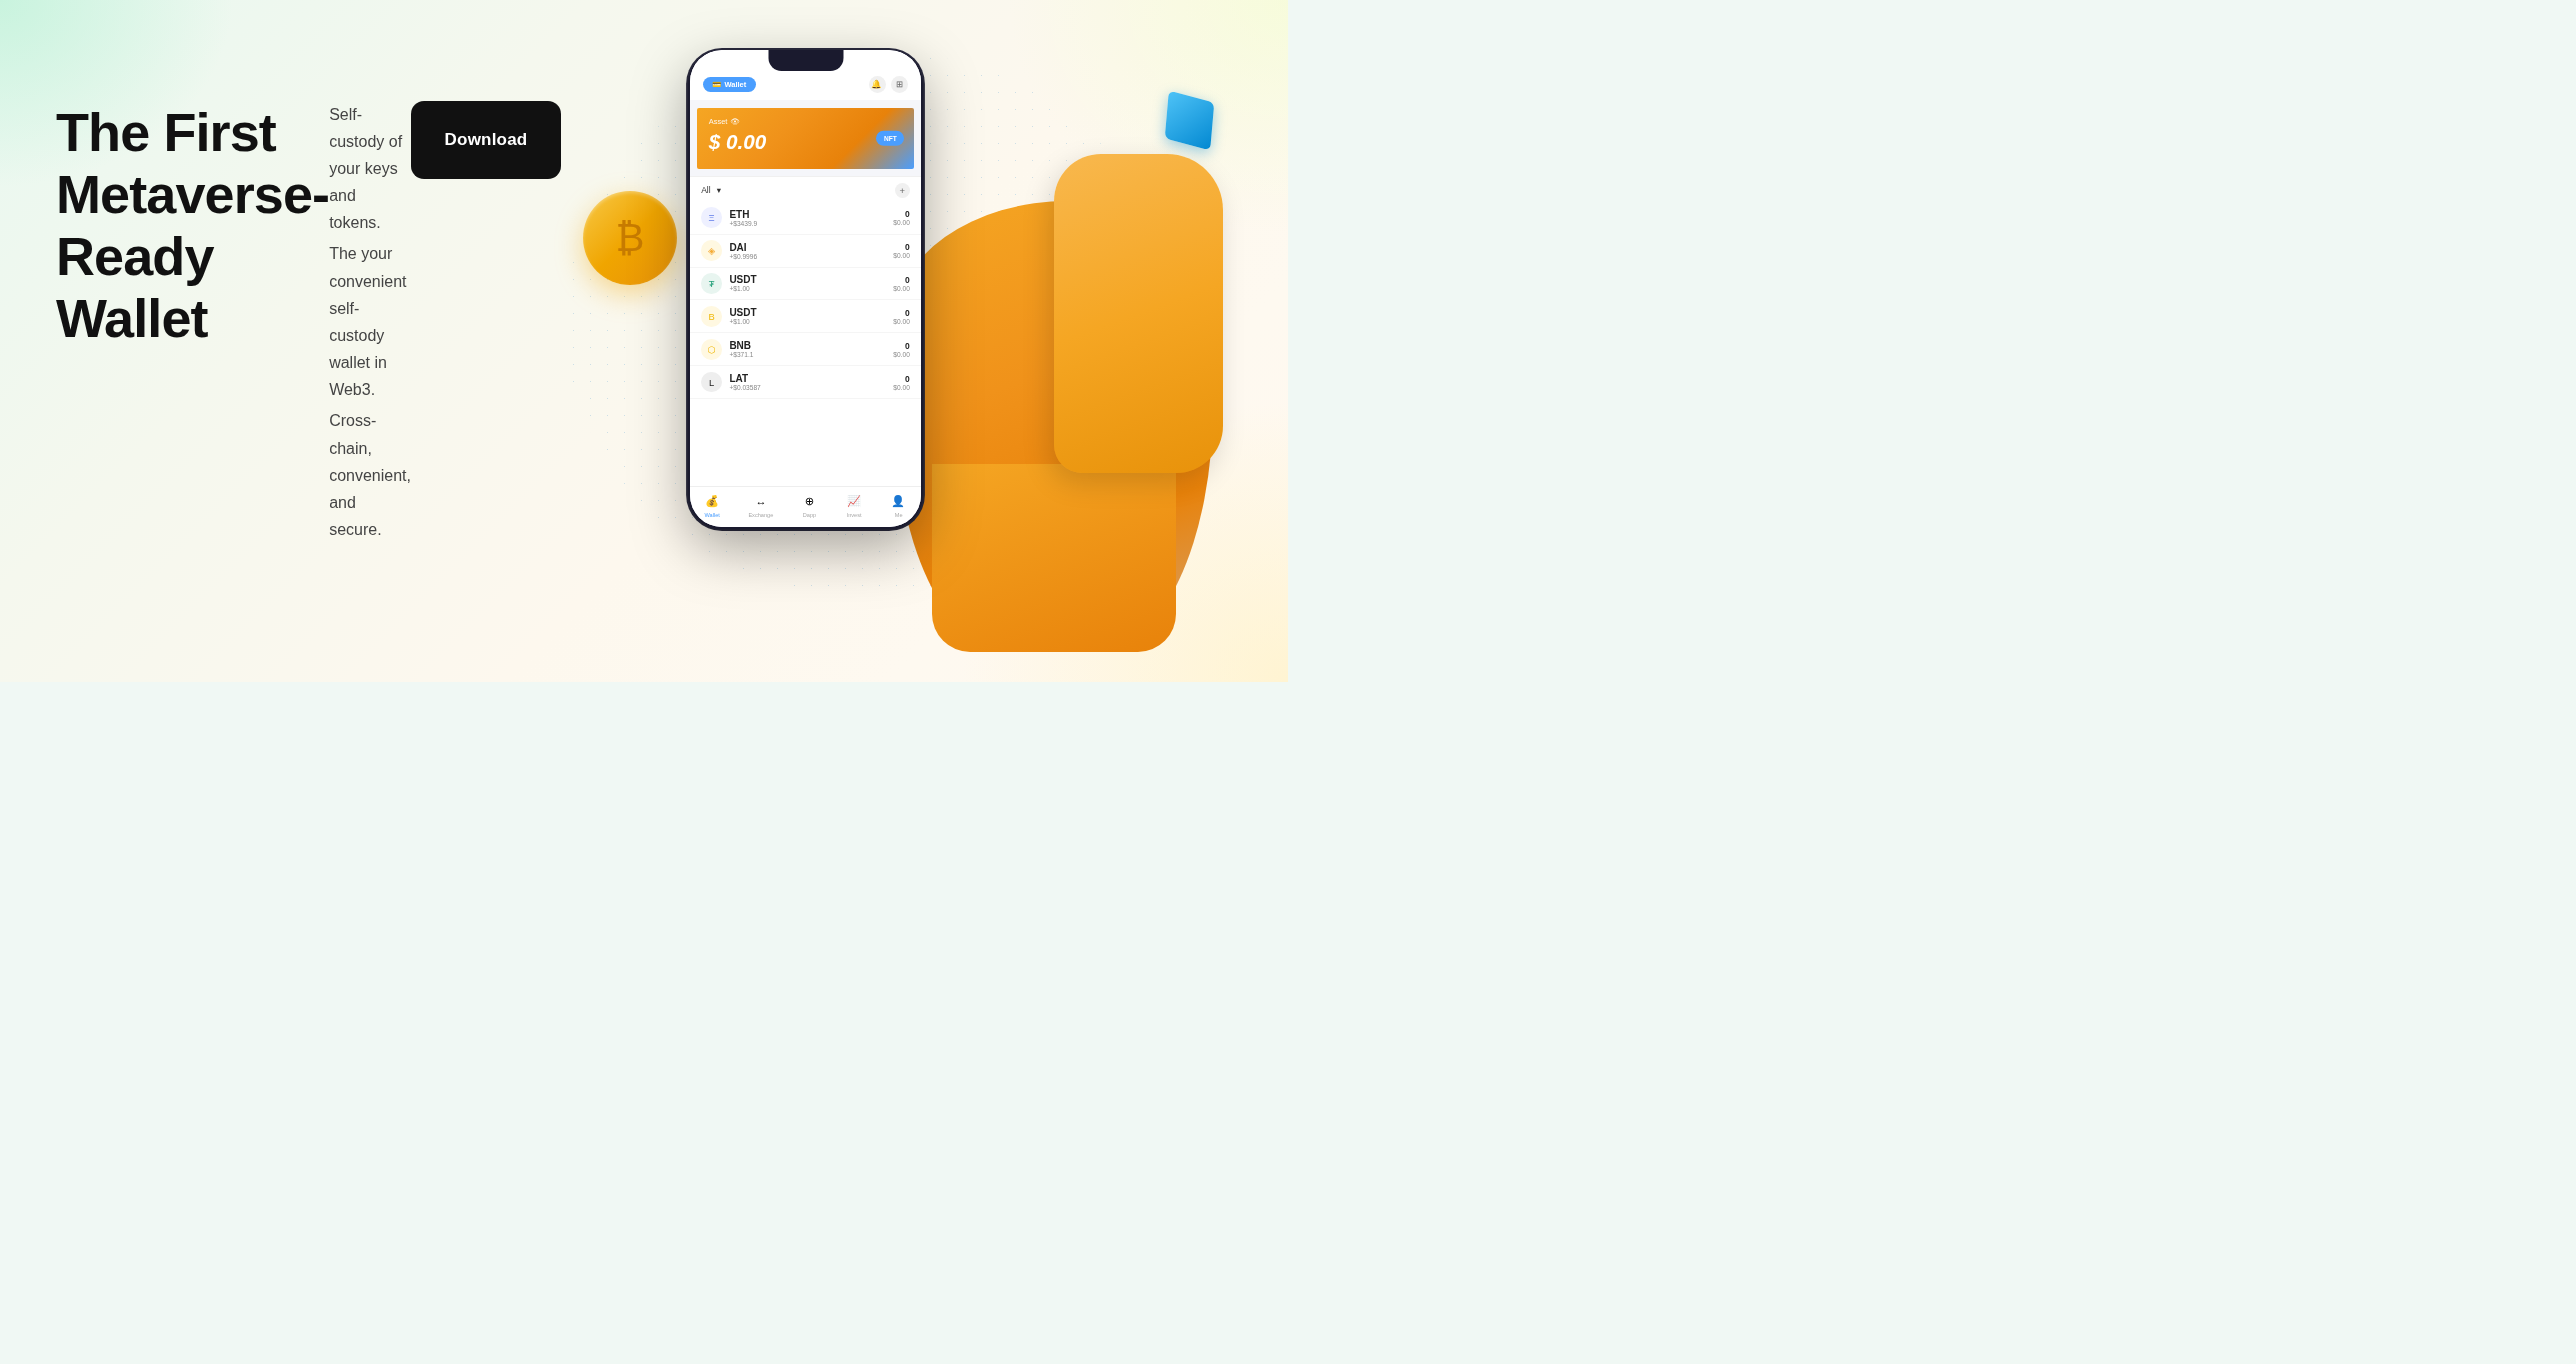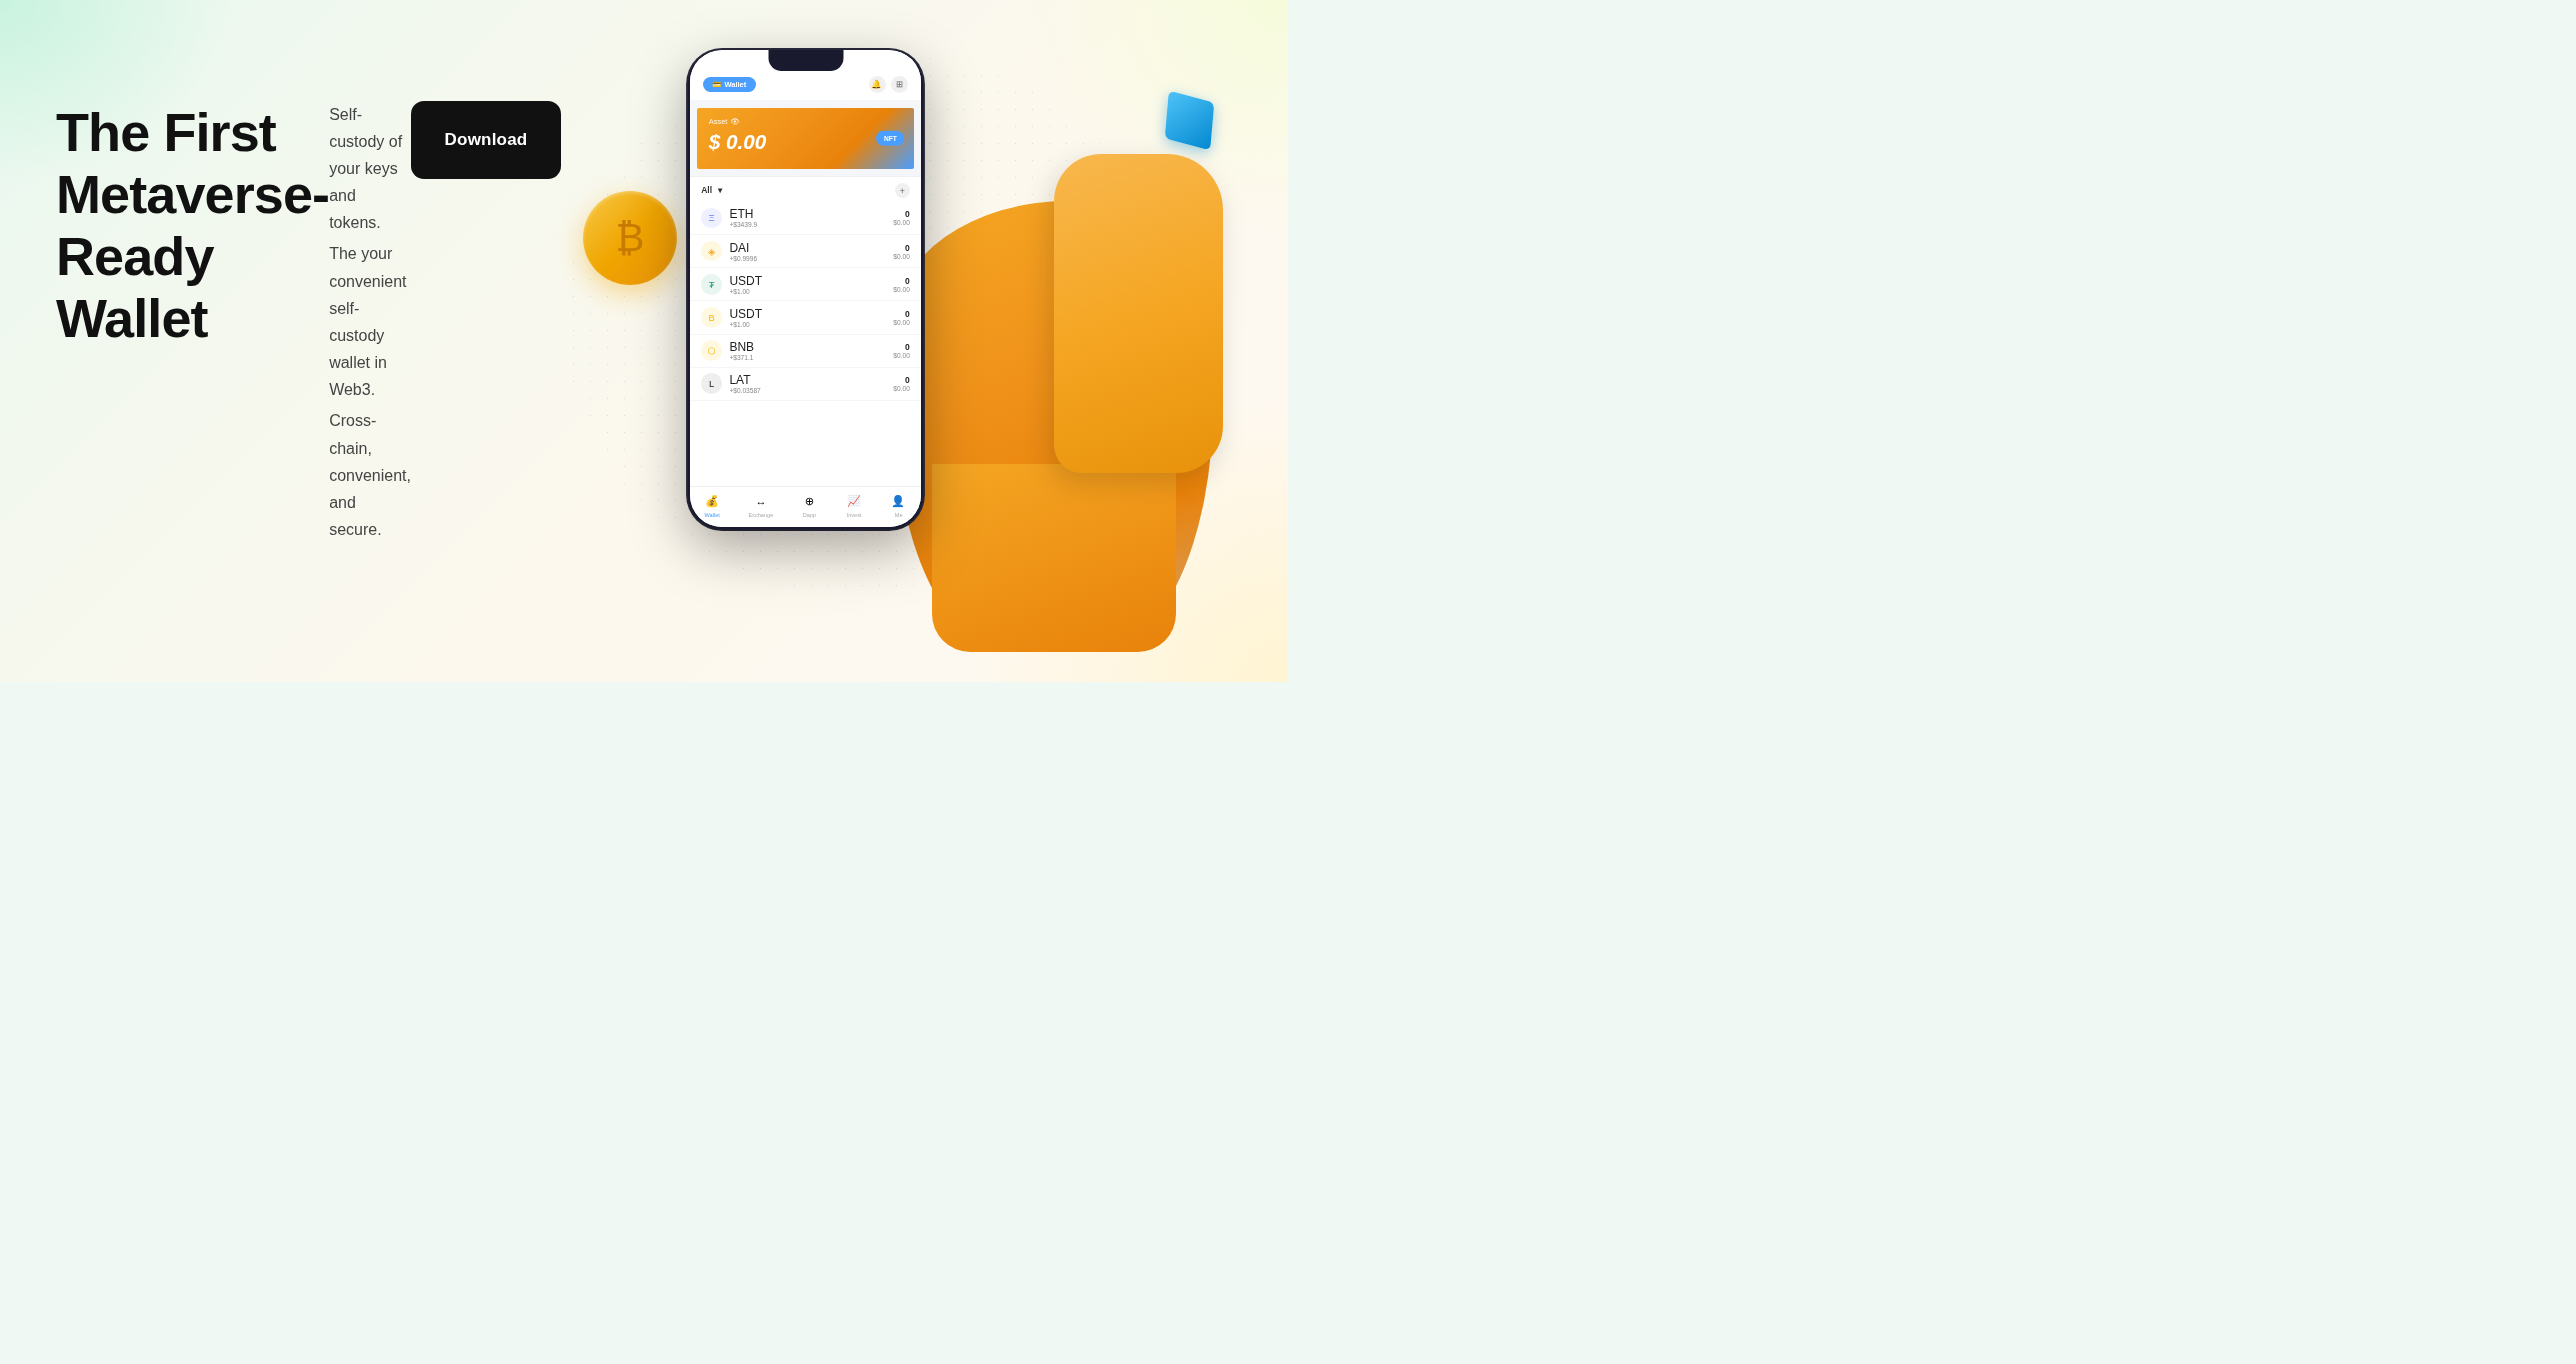--- a/index.html
+++ b/index.html
@@ -359,21 +359,21 @@
       background: #fff;
       border-top: 0.9px solid #f0f0f0;
     }
 
     .all-filter {
       display: flex;
       align-items: center;
       gap: 6px;
       font-size: 8.5px;
       color: #333;
-      font-weight: 700;
+      font-weight: 400;
       justify-content: space-between;
     }
 
     .add-btn {
       width: 15px;
       height: 15px;
       border-radius: 50%;
       background: #f0f0f0;
       display: flex;
       align-items: center;
@@ -405,22 +405,22 @@
       justify-content: center;
       font-size: 9.4px;
       flex-shrink: 0;
     }
 
     .token-info {
       flex: 1;
     }
 
     .token-name {
-      font-size: 12px;
-      font-weight: 400;
+      font-size: 10px;
+      font-weight: 700;
       color: #222;
     }
 
     .token-price {
       font-size: 6.6px;
       color: #888;
     }
 
     .token-balance {
       text-align: right;

